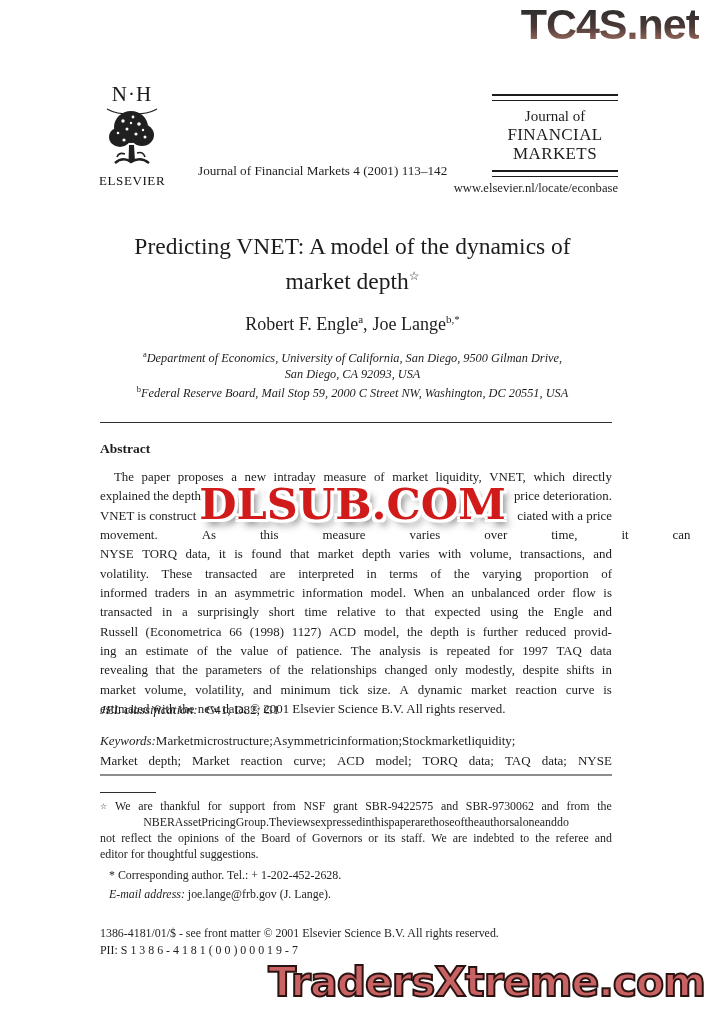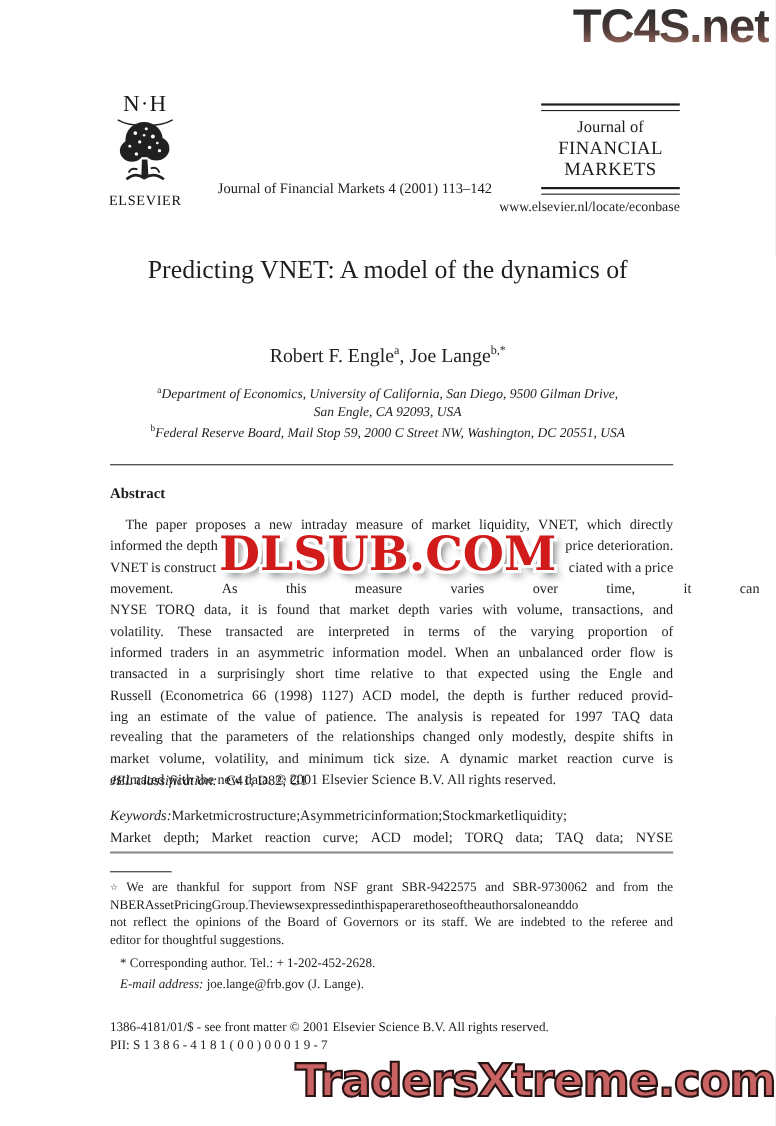--- a/index.html
+++ b/index.html
@@ -131,29 +131,30 @@
     <div class="l2">FINANCIAL</div>
     <div class="l3">MARKETS</div>
     <div class="drule b"></div>
   </div>
 
   <div class="abs citation">Journal of Financial Markets 4 (2001) 113–142</div>
   <div class="abs website">www.elsevier.nl/locate/econbase</div>
 
   <div class="abs title">
     <div>Predicting VNET: A model of the dynamics of</div>
+    <div><span>market depth</span><sup>☆</sup></div>
   </div>
 
   <div class="abs authors">
     <span>Robert F. Engle</span><sup>a</sup><span class="sep">,</span><span>Joe Lange</span><sup>b,*</sup>
   </div>
 
   <div class="abs affils">
     <div><sup>a</sup><span>Department of Economics, University of California, San Diego, 9500 Gilman Drive,</span></div>
-    <div>San Engle, CA 92093, USA</div>
+    <div>San Diego, CA 92093, USA</div>
     <div><sup>b</sup><span>Federal Reserve Board, Mail Stop 59, 2000 C Street NW, Washington, DC 20551, USA</span></div>
   </div>
 
   <div class="abs rule-main"></div>
 
   <div class="abs abstract-head">Abstract</div>
   <div class="abs abstract">
     <div class="ln indent" data-justify="words" style="display: flex; justify-content: space-between;">
         <span>The</span>
         <span>paper</span>
@@ -163,21 +164,21 @@
         <span>intraday</span>
         <span>measure</span>
         <span>of</span>
         <span>market</span>
         <span>liquidity,</span>
         <span>VNET,</span>
         <span>which</span>
         <span>directly</span>
       </div>
     <div class="ln split">
-      <span>informed the depth</span>
+      <span>explained the depth</span>
         <span>price deterioration.</span>
     </div>
     <div class="ln split">
       <span>VNET is construct</span>
         <span>ciated with a price</span>
     </div>
     <div class="ln" data-justify="words" style="display: flex; justify-content: space-between; gap: 44px;">
         <span>movement.</span>
         <span>As</span>
         <span>this</span>
@@ -367,21 +368,21 @@
         <span class="">from</span>
         <span class="">NSF</span>
         <span class="">grant</span>
         <span class="">SBR-9422575</span>
         <span class="">and</span>
         <span class="">SBR-9730062</span>
         <span class="">and</span>
         <span class="">from</span>
         <span class="">the</span>
       </div>
-    <div class="ln" data-justify="words" style="display: flex; justify-content: flex-start;">
+    <div class="ln" data-justify="words" style="display: flex; justify-content: center;">
         <span>NBER</span>
         <span>Asset</span>
         <span>Pricing</span>
         <span>Group.</span>
         <span>The</span>
         <span>views</span>
         <span>expressed</span>
         <span>in</span>
         <span>this</span>
         <span>paper</span>

